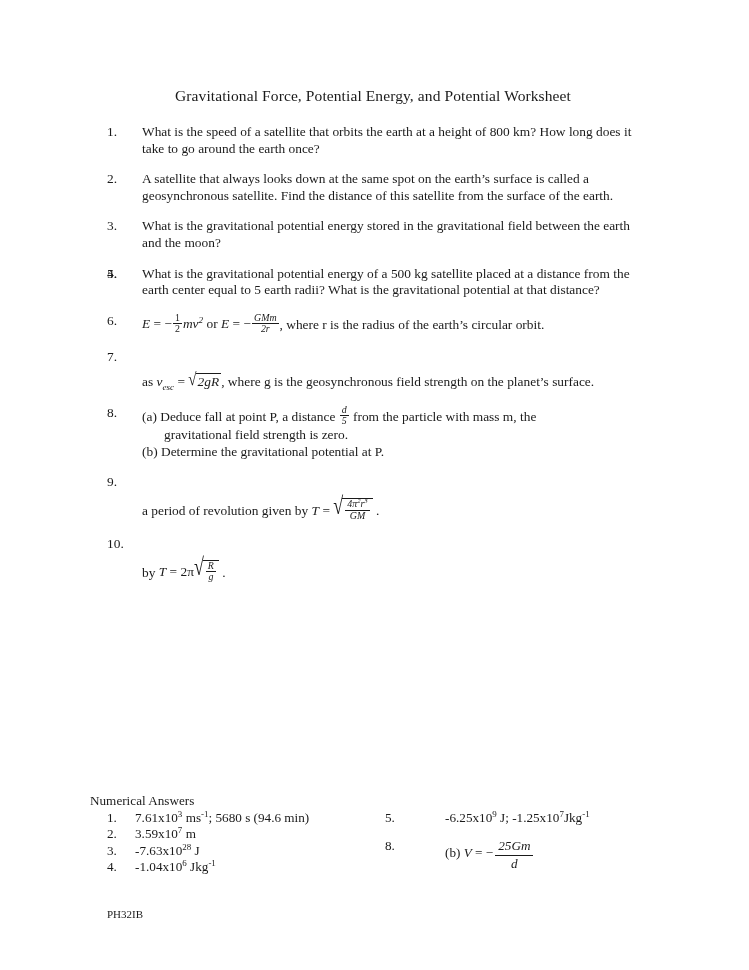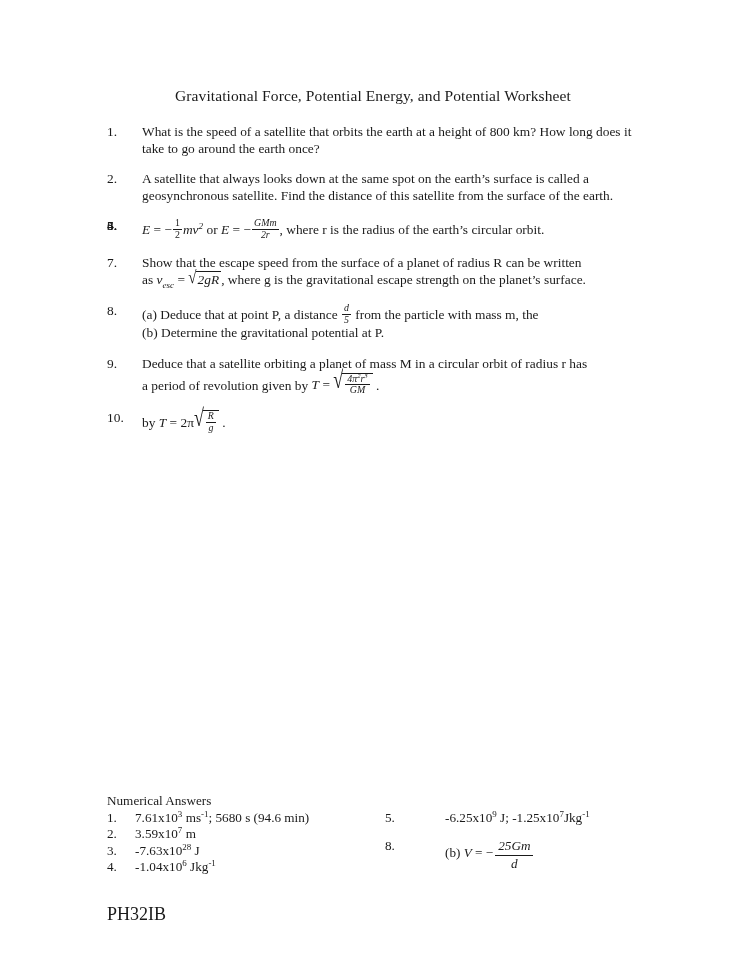--- a/index.html
+++ b/index.html
@@ -98,20 +98,21 @@
     display: block;
     border-top: 1px solid #1a1a1a;
     padding: 0 3px;
   }
   
   .rad {
     display: inline-block;
     position: relative;
     white-space: nowrap;
     vertical-align: baseline;
+    margin-top: 24px;
   }
   .rad > .sign {
     display: inline-block;
     font-style: normal;
     font-size: 1.12em;
     transform: scaleY(1.18);
     transform-origin: bottom;
     margin-right: -1px;
   }
   .rad > .body {
@@ -130,21 +131,21 @@
   .answers {
     position: absolute;
     left: 0;
     top: 793px;
     width: 749px;
     font-size: 13.2px;
     line-height: 16.4px;
   }
   .ans-head {
     position: absolute;
-    left: 107px;
+    left: 90px;
     top: 0;
   }
   .ans-col-left {
     position: absolute;
     left: 107px;
     top: 17px;
     width: 290px;
   }
   .ans-col-right {
     position: absolute;
@@ -171,21 +172,21 @@
   .ans-row-r > .ans-num {
     position: absolute;
     left: 0;
     top: 0;
   }
   .ans-gap { height: 12px; }
   .footer {
     position: absolute;
     left: 107px;
     top: 906px;
-    font-size: 18px;
+    font-size: 11px;
     line-height: 16px;
   }
 </style>
 </head>
 <body>
 
 <div class="page">
 
   <div class="doc-title">Gravitational Force, Potential Energy, and Potential Worksheet</div>
 
@@ -196,50 +197,51 @@
       <span class="q-text">What is the speed of a satellite that orbits the earth at a height of 800 km?  How long does it take to go around the earth once?</span>
     </div>
 
     <div class="q-row">
       <span class="q-num">2.</span>
       <span class="q-text">A satellite that always looks down at the same spot on the earth’s surface is called a geosynchronous satellite.  Find the distance of this satellite from the surface of the earth.</span>
     </div>
 
     <div class="q-row">
       <span class="q-num">3.</span>
+      <span class="q-text">What is the gravitational potential energy stored in the gravitational field between the earth and the moon?</span>
     </div>
 
     <div class="q-row">
       <span class="q-num">4.</span>
     </div>
 
     <div class="q-row">
       <span class="q-num">5.</span>
+      <span class="q-text">What is the gravitational potential energy of a 500 kg satellite placed at a distance from the earth center equal to 5 earth radii?  What is the gravitational potential at that distance?</span>
     </div>
 
     <div class="q-row">
       <span class="q-num">6.</span>
       <span class="q-text"><span class="math"><span>E</span><span class="up"> = −</span><span class="frac"><span class="num up">1</span><span class="den up">2</span></span><span>mv</span><sup>2</sup><span class="up"> or </span><span>E</span><span class="up"> = −</span><span class="frac"><span class="num">GMm</span><span class="den">2r</span></span></span><span>, where r is the radius of the earth’s circular orbit.</span></span>
     </div>
 
     <div class="q-row">
       <span class="q-num">7.</span>
-      <span class="q-text">Show that the escape speed from the surface of a planet of radius R can be written</span>
-      <span class="q-text"><span>as </span><span class="math"><span>v</span><sub>esc</sub><span class="up"> = </span><span class="rad"><span class="sign">√</span><span class="body">2gR</span></span></span><span>, where g is the gravitational escape strength on the planet’s surface.</span></span>
+      <span class="q-text"><span>as </span><span class="math"><span>v</span><sub>esc</sub><span class="up"> = </span><span class="rad"><span class="sign">√</span><span class="body">2gR</span></span></span><span>, where g is the geosynchronous field strength on the planet’s surface.</span></span>
     </div>
 
     <div class="q-row">
       <span class="q-num">8.</span>
-      <span class="sub-line"><span>(a) Deduce that at point P, a distance </span><span class="math"><span class="frac"><span class="num">d</span><span class="den">5</span></span></span><span> from the particle with mass m, the</span></span>
+      <span class="sub-line"><span>(a) Deduce fall at point P, a distance </span><span class="math"><span class="frac"><span class="num">d</span><span class="den">5</span></span></span><span> from the particle with mass m, the</span></span>
+      <span class="sub-cont">gravitational field strength is zero.</span>
       <span class="sub-line">(b) Determine the gravitational potential at P.</span>
     </div>
 
     <div class="q-row">
       <span class="q-num">9.</span>
-      <span class="q-text">Deduce that a satellite orbiting a planet of mass M in a circular orbit of radius r has</span>
       <span class="q-text"><span>a period of revolution given by </span><span class="math"><span>T</span><span class="up"> = </span><span class="rad rad-frac"><span class="sign">√</span><span class="body"><span class="frac"><span class="num"><span>4π</span><sup>2</sup><span>r</span><sup>3</sup></span><span class="den">GM</span></span></span></span></span><span> .</span></span>
     </div>
 
     <div class="q-row">
       <span class="q-num">10.</span>
       <span class="q-text"><span>by </span><span class="math"><span>T</span><span class="up"> = 2π</span><span class="rad rad-frac"><span class="sign">√</span><span class="body"><span class="frac"><span class="num">R</span><span class="den">g</span></span></span></span></span><span> .</span></span>
     </div>
 
   </div>
 

